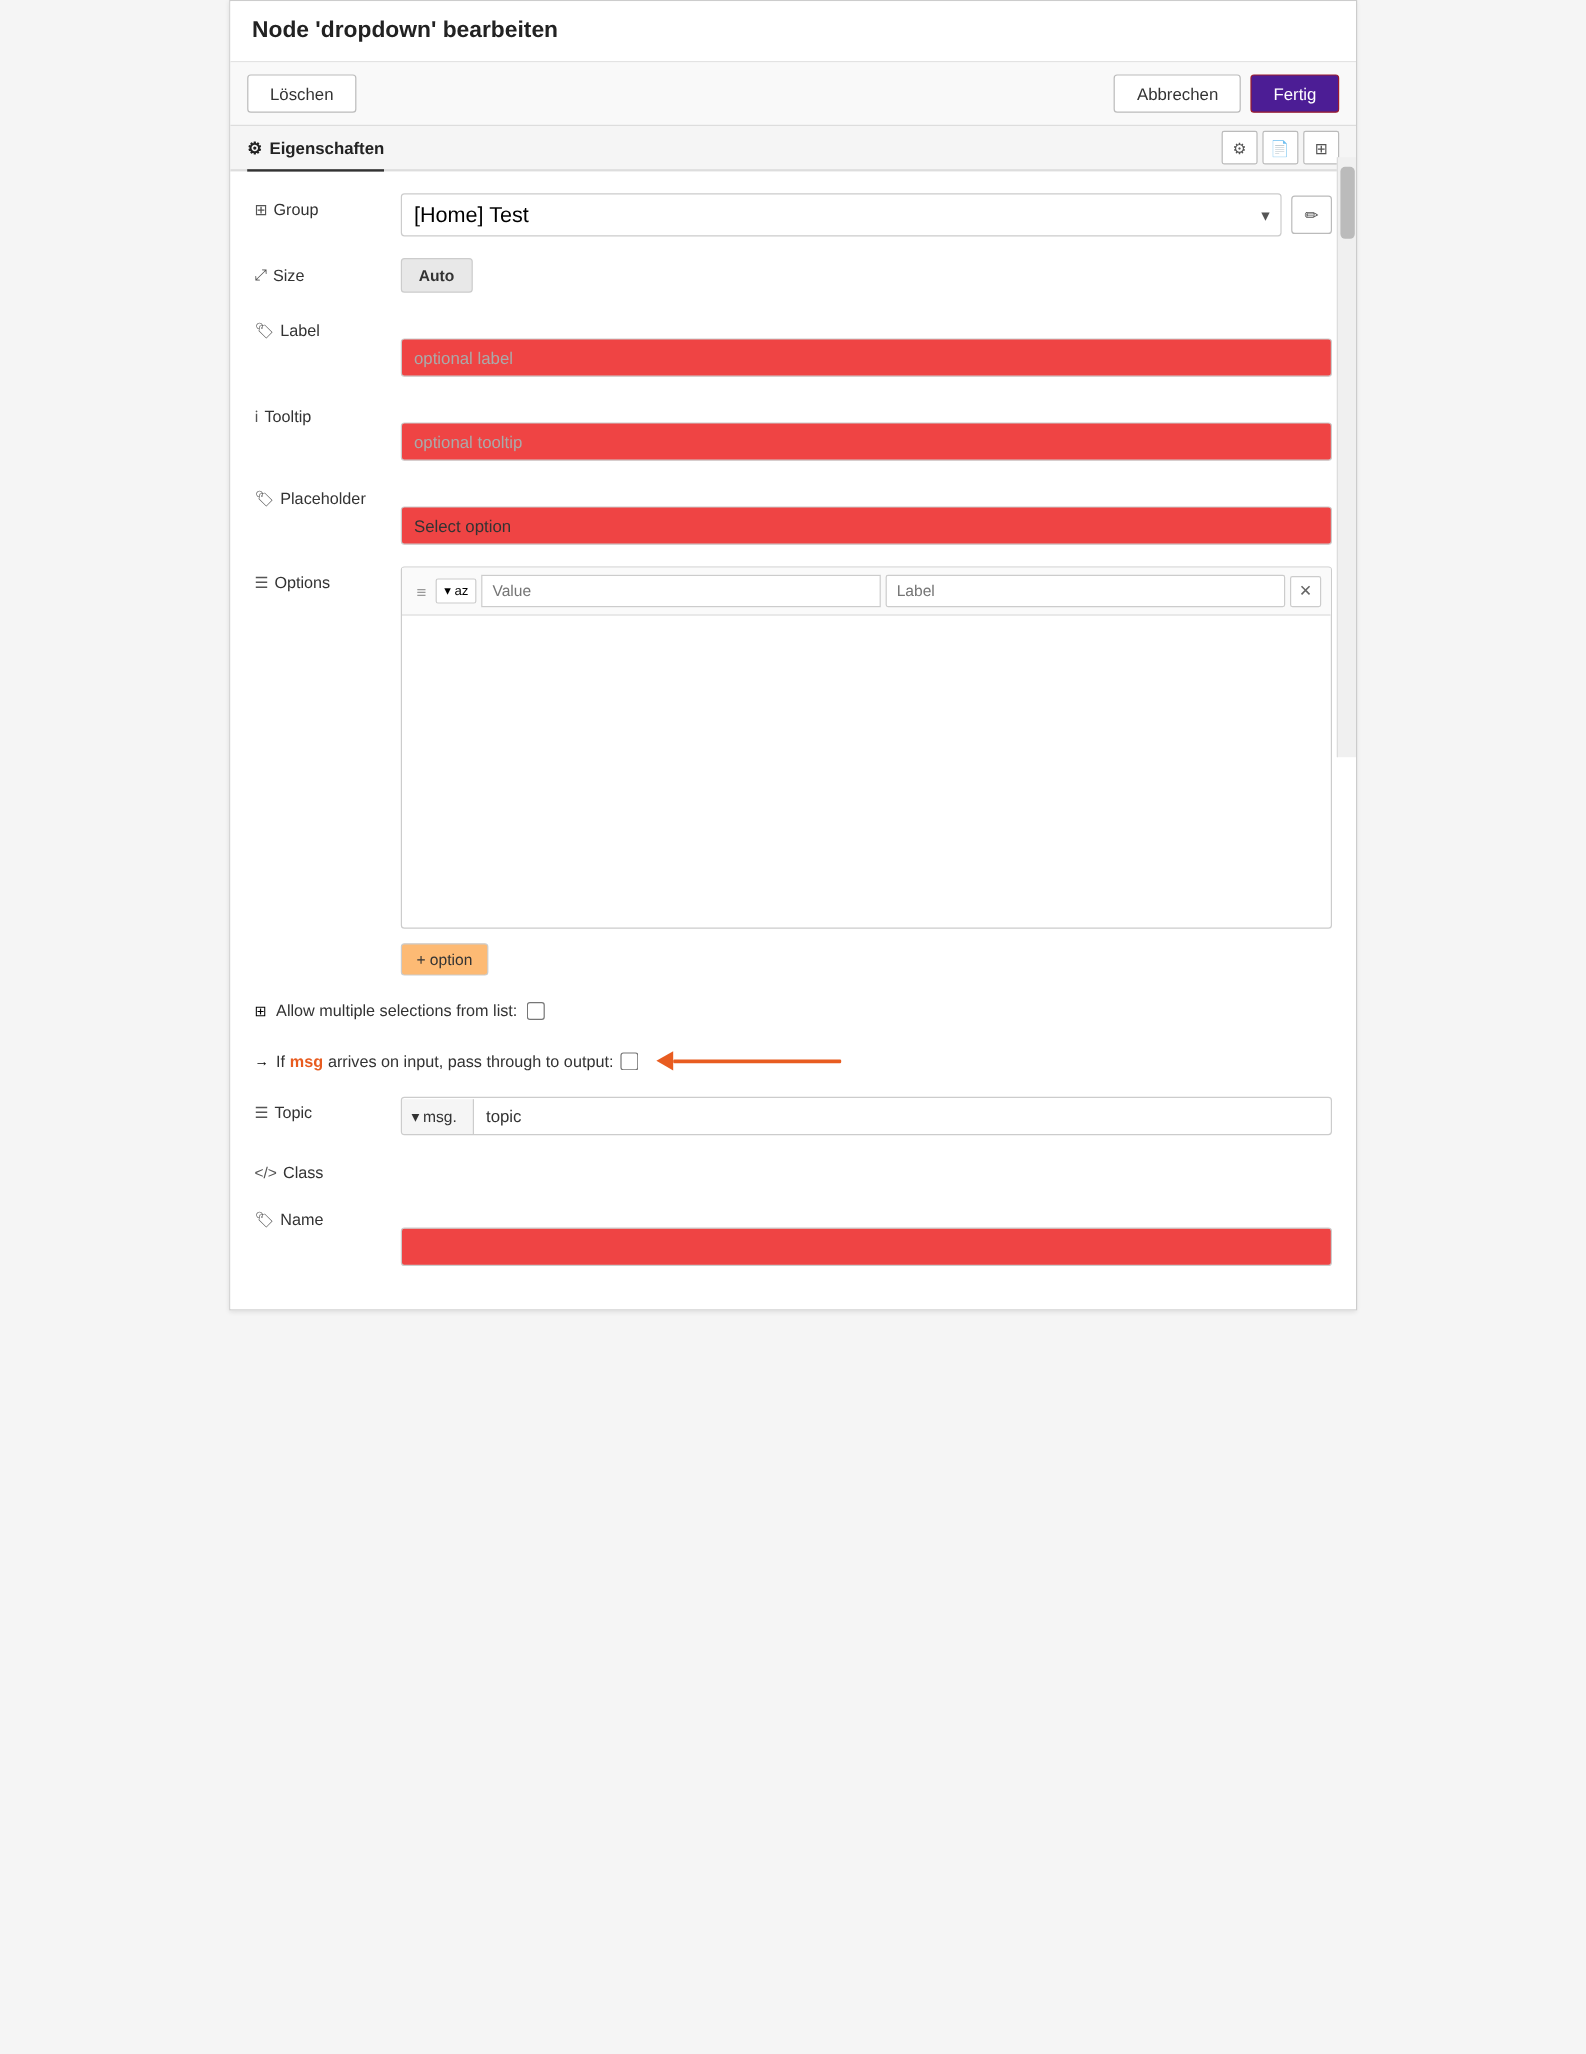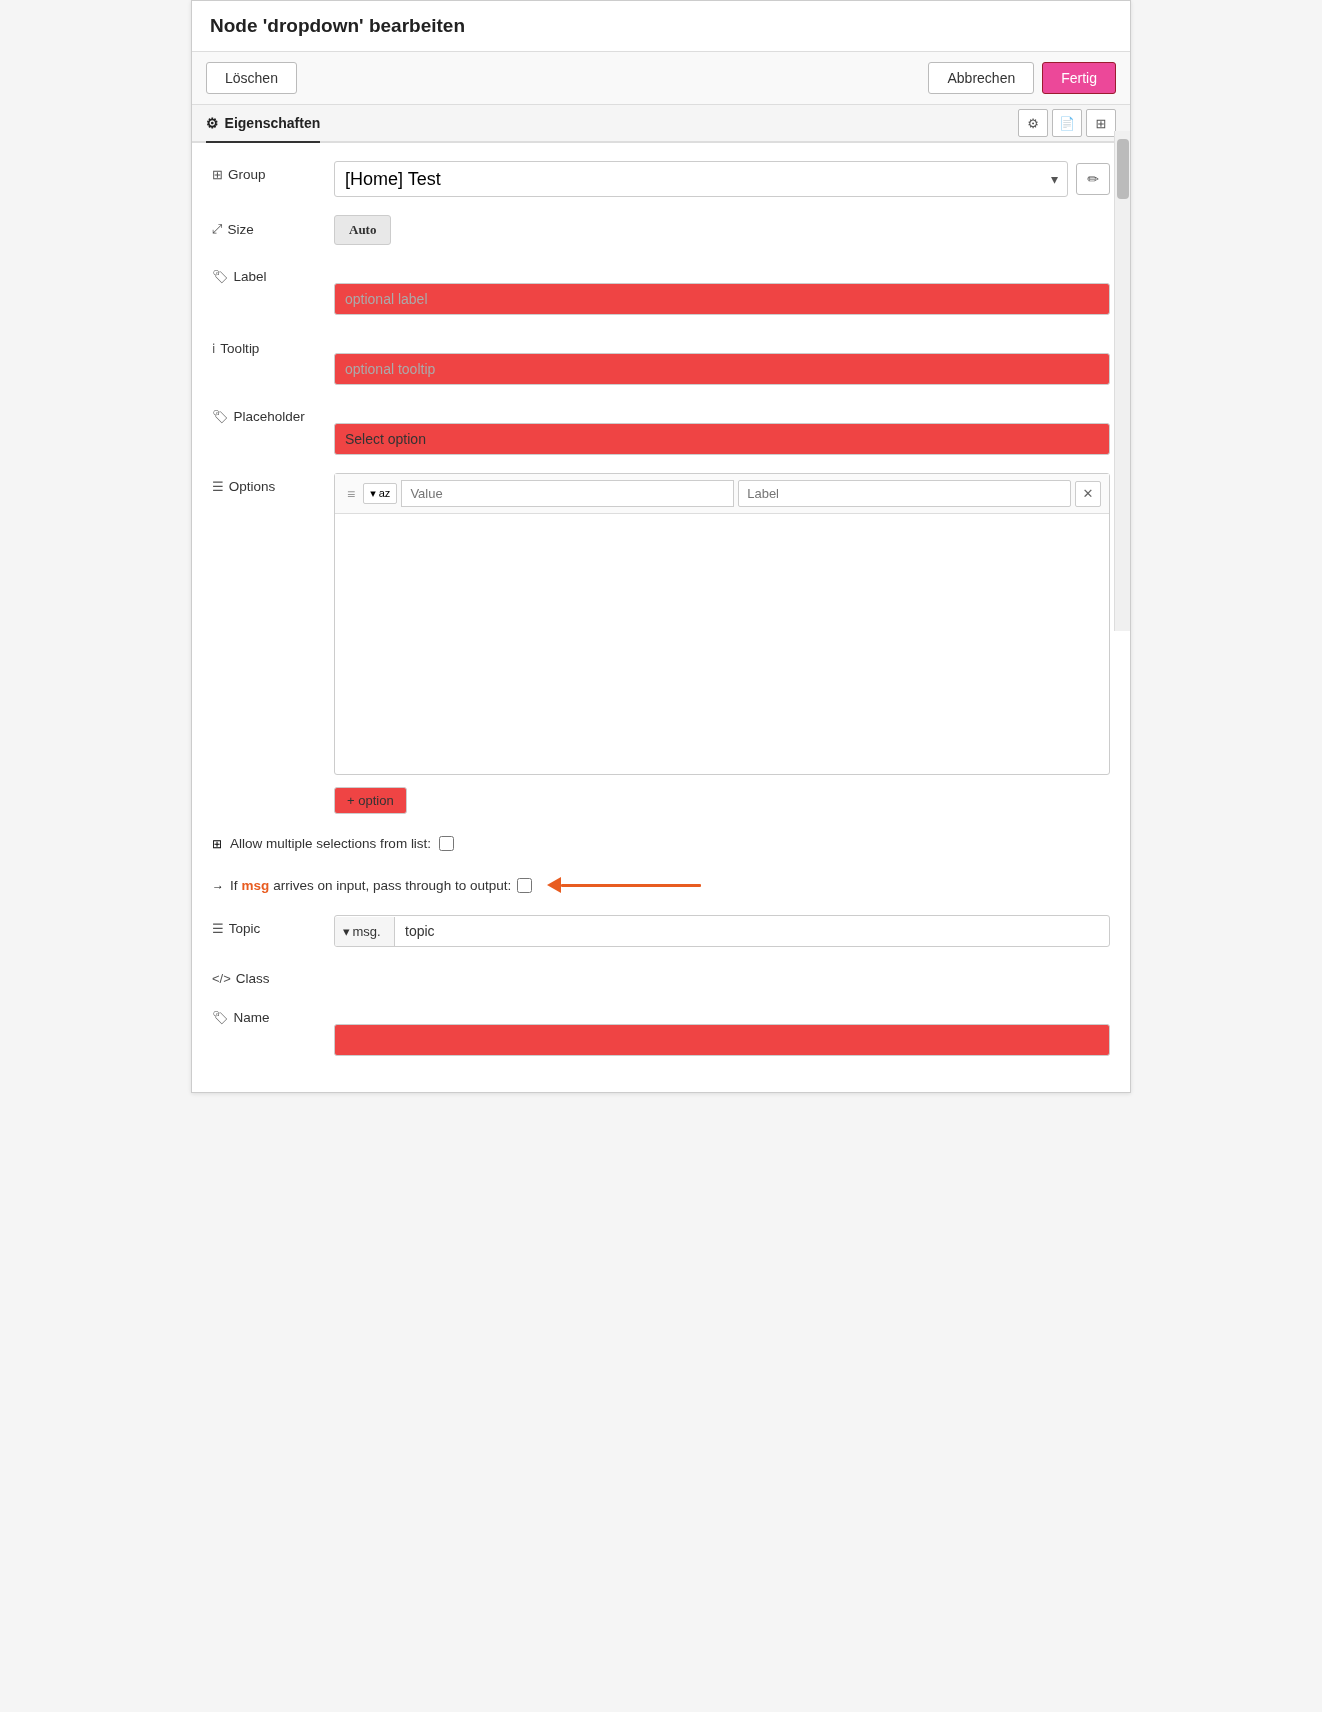--- a/index.html
+++ b/index.html
@@ -40,21 +40,21 @@
     .btn {
       padding: 7px 18px;
       border: 1px solid #bbb;
       background: #fff;
       color: #333;
       cursor: pointer;
       border-radius: 3px;
       font-size: 14px;
     }
     .btn-primary {
-      background: #ec4899;
+      background: #4c1d95;
       color: #fff;
       border-color: #9b1c2e;
       font-weight: 500;
     }
 
     .tabs-bar {
       display: flex;
       align-items: center;
       justify-content: space-between;
       padding: 0 14px;
@@ -171,21 +171,20 @@
       font-size: 14px;
     }
     .size-btn {
       padding: 6px 14px;
       border: 1px solid #ccc;
       background: #fff;
       border-radius: 3px;
       font-size: 13px;
       cursor: pointer;
       color: #333;
-      font-family: Liberation Serif, serif;
     }
     .size-btn.active {
       background: #e8e8e8;
       font-weight: 600;
     }
 
     .options-container {
       flex: 1;
       border: 1px solid #ccc;
       border-radius: 3px;
@@ -245,21 +244,21 @@
       color: #666;
       font-size: 13px;
     }
     .options-scrollable {
       height: 300px;
       overflow-y: auto;
     }
     .add-option-btn {
       padding: 5px 12px;
       border: 1px solid #ccc;
-      background: #ef4444;
+      background: #fdba74;
       border-radius: 3px;
       font-size: 13px;
       cursor: pointer;
       margin-top: 6px;
       color: #333;
     }
 
     .checkbox-row {
       display: flex;
       align-items: center;

